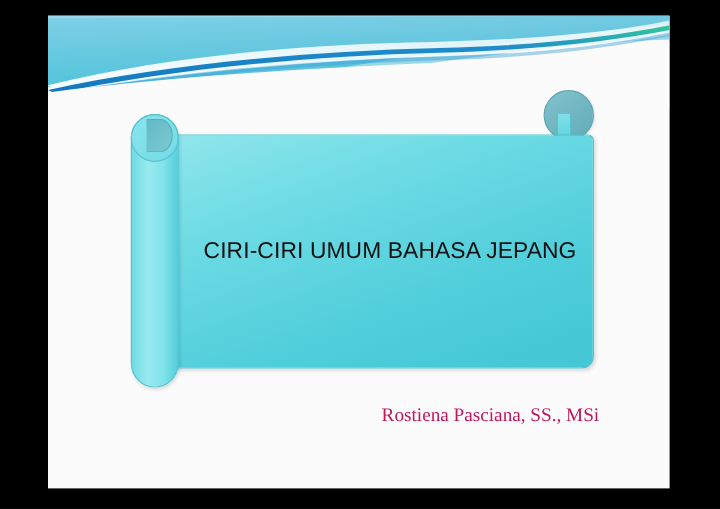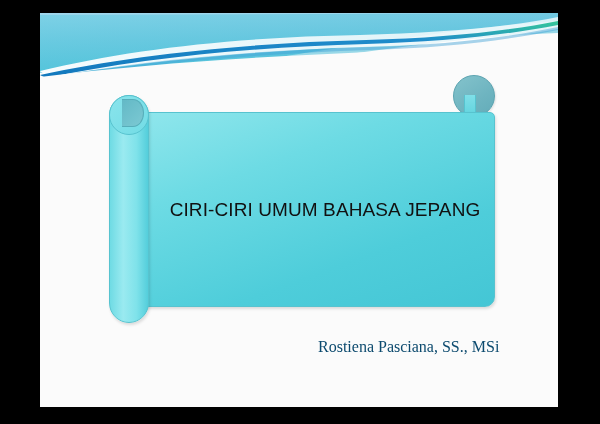--- a/index.html
+++ b/index.html
@@ -157,21 +157,21 @@
 
   
   #author-line {
     position: absolute;
     left: 278px;
     top: 325px;
     width: 200px;
     text-align: left;
   }
   #author-line span {
-    color: #0c4a6e;
+    color: #be185d;
     font-family: "Liberation Serif", serif;
     font-size: 16px;
     font-weight: 400;
     white-space: nowrap;
   }
 </style>
 </head>
 <body>
 
 <div id="frame">

